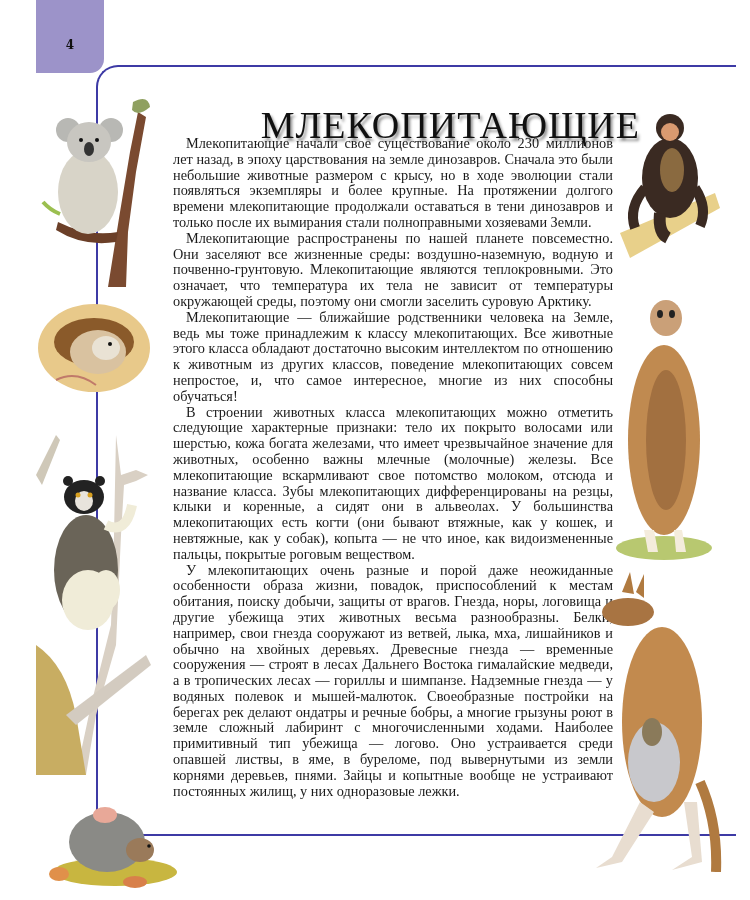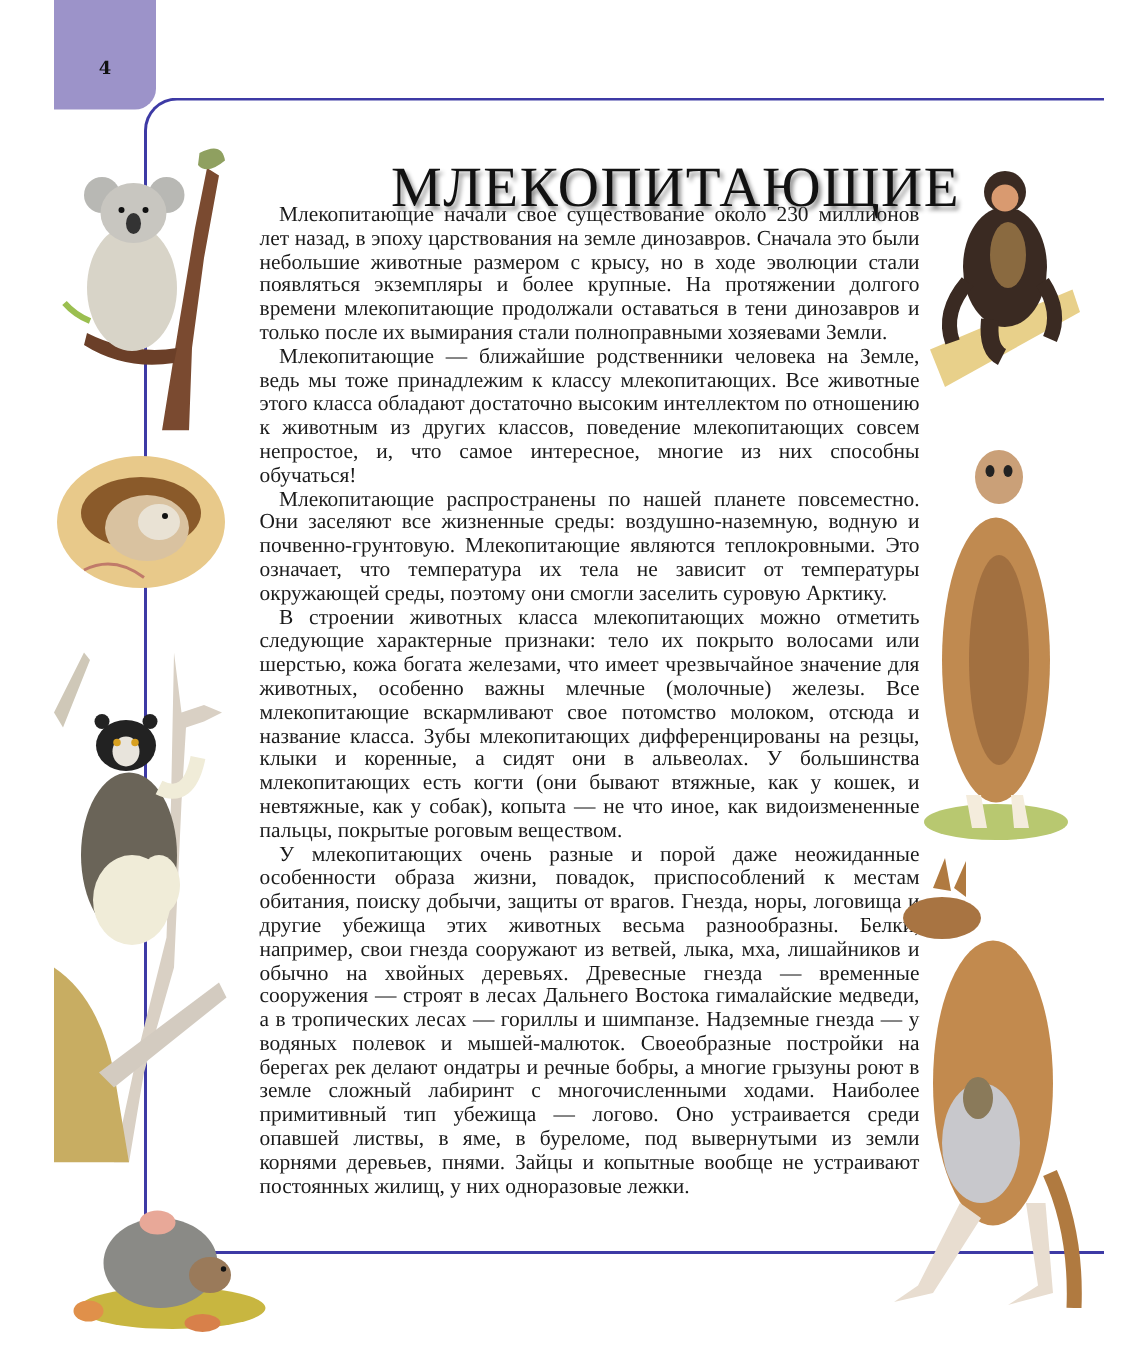--- a/index.html
+++ b/index.html
@@ -19,22 +19,22 @@
 <div class="tab">
   <div class="num">4</div>
 </div>
 
 <div class="frame"></div>
 
 <h1 class="title">МЛЕКОПИТАЮЩИЕ</h1>
 
 <div class="text">
   <p>Млекопитающие начали свое существование около 230 миллионов лет назад, в эпоху царствования на земле динозавров. Сначала это были небольшие животные размером с крысу, но в ходе эволюции стали появляться экземпляры и более крупные. На протяжении долгого времени млекопитающие продолжали оставаться в тени динозавров и только после их вымирания стали полноправными хозяевами Земли.</p>
+  <p>Млекопитающие распространены по нашей планете повсеместно. Они заселяют все жизненные среды: воздушно-наземную, водную и почвенно-грунтовую. Млекопитающие являются теплокровными. Это означает, что температура их тела не зависит от температуры окружающей среды, поэтому они смогли заселить суровую Арктику.</p>
   <p>Млекопитающие — ближайшие родственники человека на Земле, ведь мы тоже принадлежим к классу млекопитающих. Все животные этого класса обладают достаточно высоким интеллектом по отношению к животным из других классов, поведение млекопитающих совсем непростое, и, что самое интересное, многие из них способны обучаться!</p>
-  <p>Млекопитающие распространены по нашей планете повсеместно. Они заселяют все жизненные среды: воздушно-наземную, водную и почвенно-грунтовую. Млекопитающие являются теплокровными. Это означает, что температура их тела не зависит от температуры окружающей среды, поэтому они смогли заселить суровую Арктику.</p>
   <p>В строении животных класса млекопитающих можно отметить следующие характерные признаки: тело их покрыто волосами или шерстью, кожа богата железами, что имеет чрезвычайное значение для животных, особенно важны млечные (молочные) железы. Все млекопитающие вскармливают свое потомство молоком, отсюда и название класса. Зубы млекопитающих дифференцированы на резцы, клыки и коренные, а сидят они в альвеолах. У большинства млекопитающих есть когти (они бывают втяжные, как у кошек, и невтяжные, как у собак), копыта — не что иное, как видоизмененные пальцы, покрытые роговым веществом.</p>
   <p>У млекопитающих очень разные и порой даже неожиданные особенности образа жизни, повадок, приспособлений к местам обитания, поиску добычи, защиты от врагов. Гнезда, норы, логовища и другие убежища этих животных весьма разнообразны. Белки, например, свои гнезда сооружают из ветвей, лыка, мха, лишайников и обычно на хвойных деревьях. Древесные гнезда — временные сооружения — строят в лесах Дальнего Востока гималайские медведи, а в тропических лесах — гориллы и шимпанзе. Надземные гнезда — у водяных полевок и мышей-малюток. Своеобразные постройки на берегах рек делают ондатры и речные бобры, а многие грызуны роют в земле сложный лабиринт с многочисленными ходами. Наиболее примитивный тип убежища — логово. Оно устраивается среди опавшей листвы, в яме, в буреломе, под вывернутыми из земли корнями деревьев, пнями. Зайцы и копытные вообще не устраивают постоянных жилищ, у них одноразовые лежки.</p>
 </div>
 
 <div class="illus" style="left:38px;top:92px;">
   <svg width="115" height="195" viewBox="0 0 115 195">
     <path d="M70 195 L82 120 L92 60 L100 20 L108 25 L98 80 L90 140 L88 195 Z" fill="#7a4a30"></path>
     <path d="M20 130 Q50 145 80 140 L78 150 Q45 155 18 138 Z" fill="#6b3f28"></path>
     <ellipse cx="50" cy="100" rx="30" ry="42" fill="#d8d4c8"></ellipse>
     <circle cx="30" cy="38" r="12" fill="#b8b8b4"></circle>

